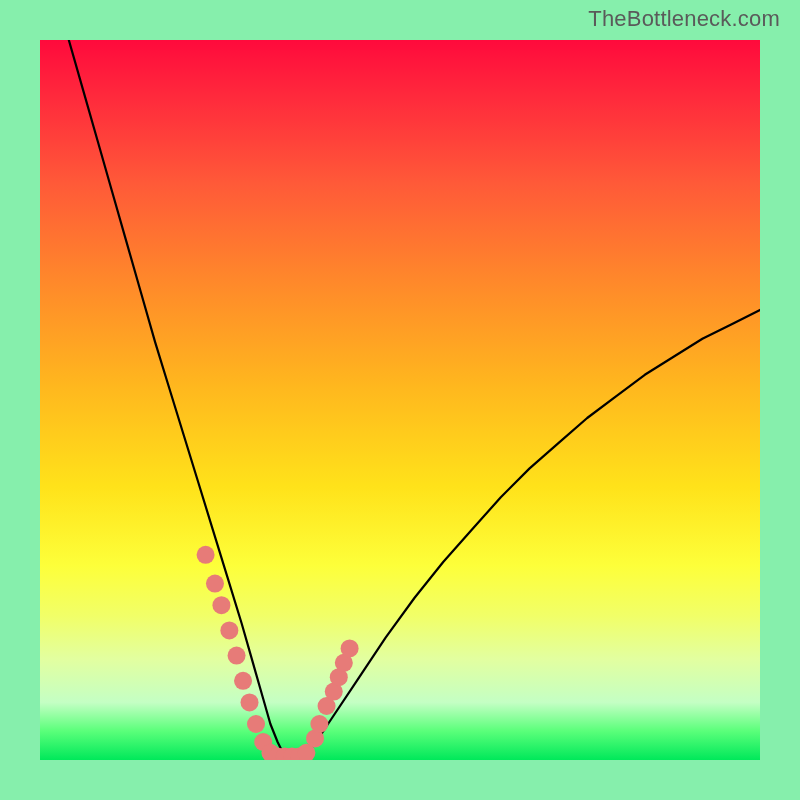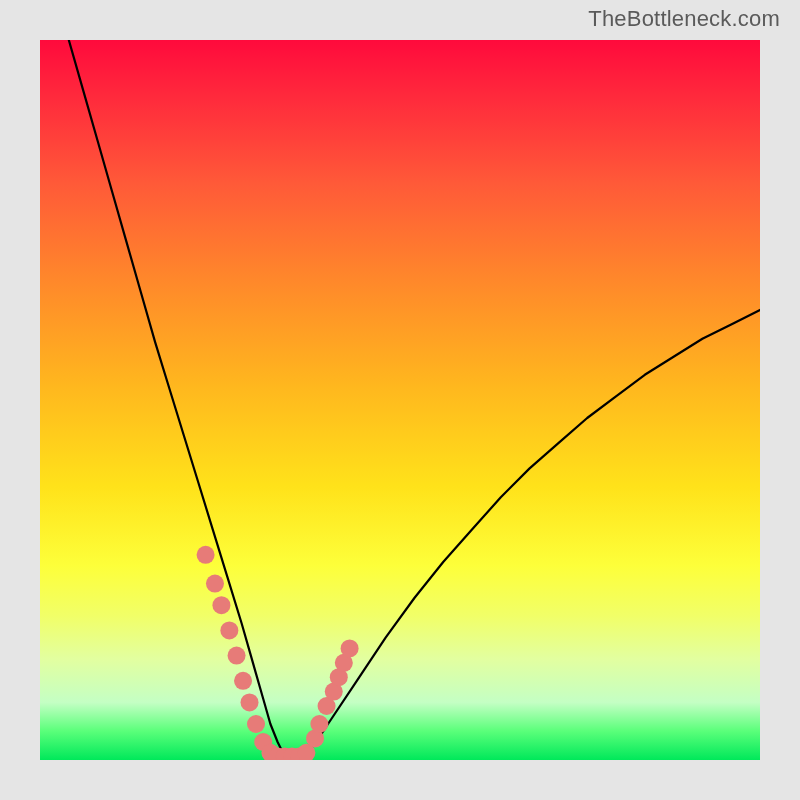--- a/index.html
+++ b/index.html
@@ -8,21 +8,21 @@
     width: 800px;
     height: 800px;
     overflow: hidden;
     background: #000;
     font-family: Arial, Helvetica, sans-serif;
   }
   .stage {
     position: relative;
     width: 800px;
     height: 800px;
-    background: #e5e5e5;
+    background: #86efac;
   }
   .plot-area {
     position: absolute;
     left: 40px;
     top: 40px;
     width: 720px;
     height: 720px;
     background: linear-gradient(
       to bottom,
       #ff0a3c 0%,

